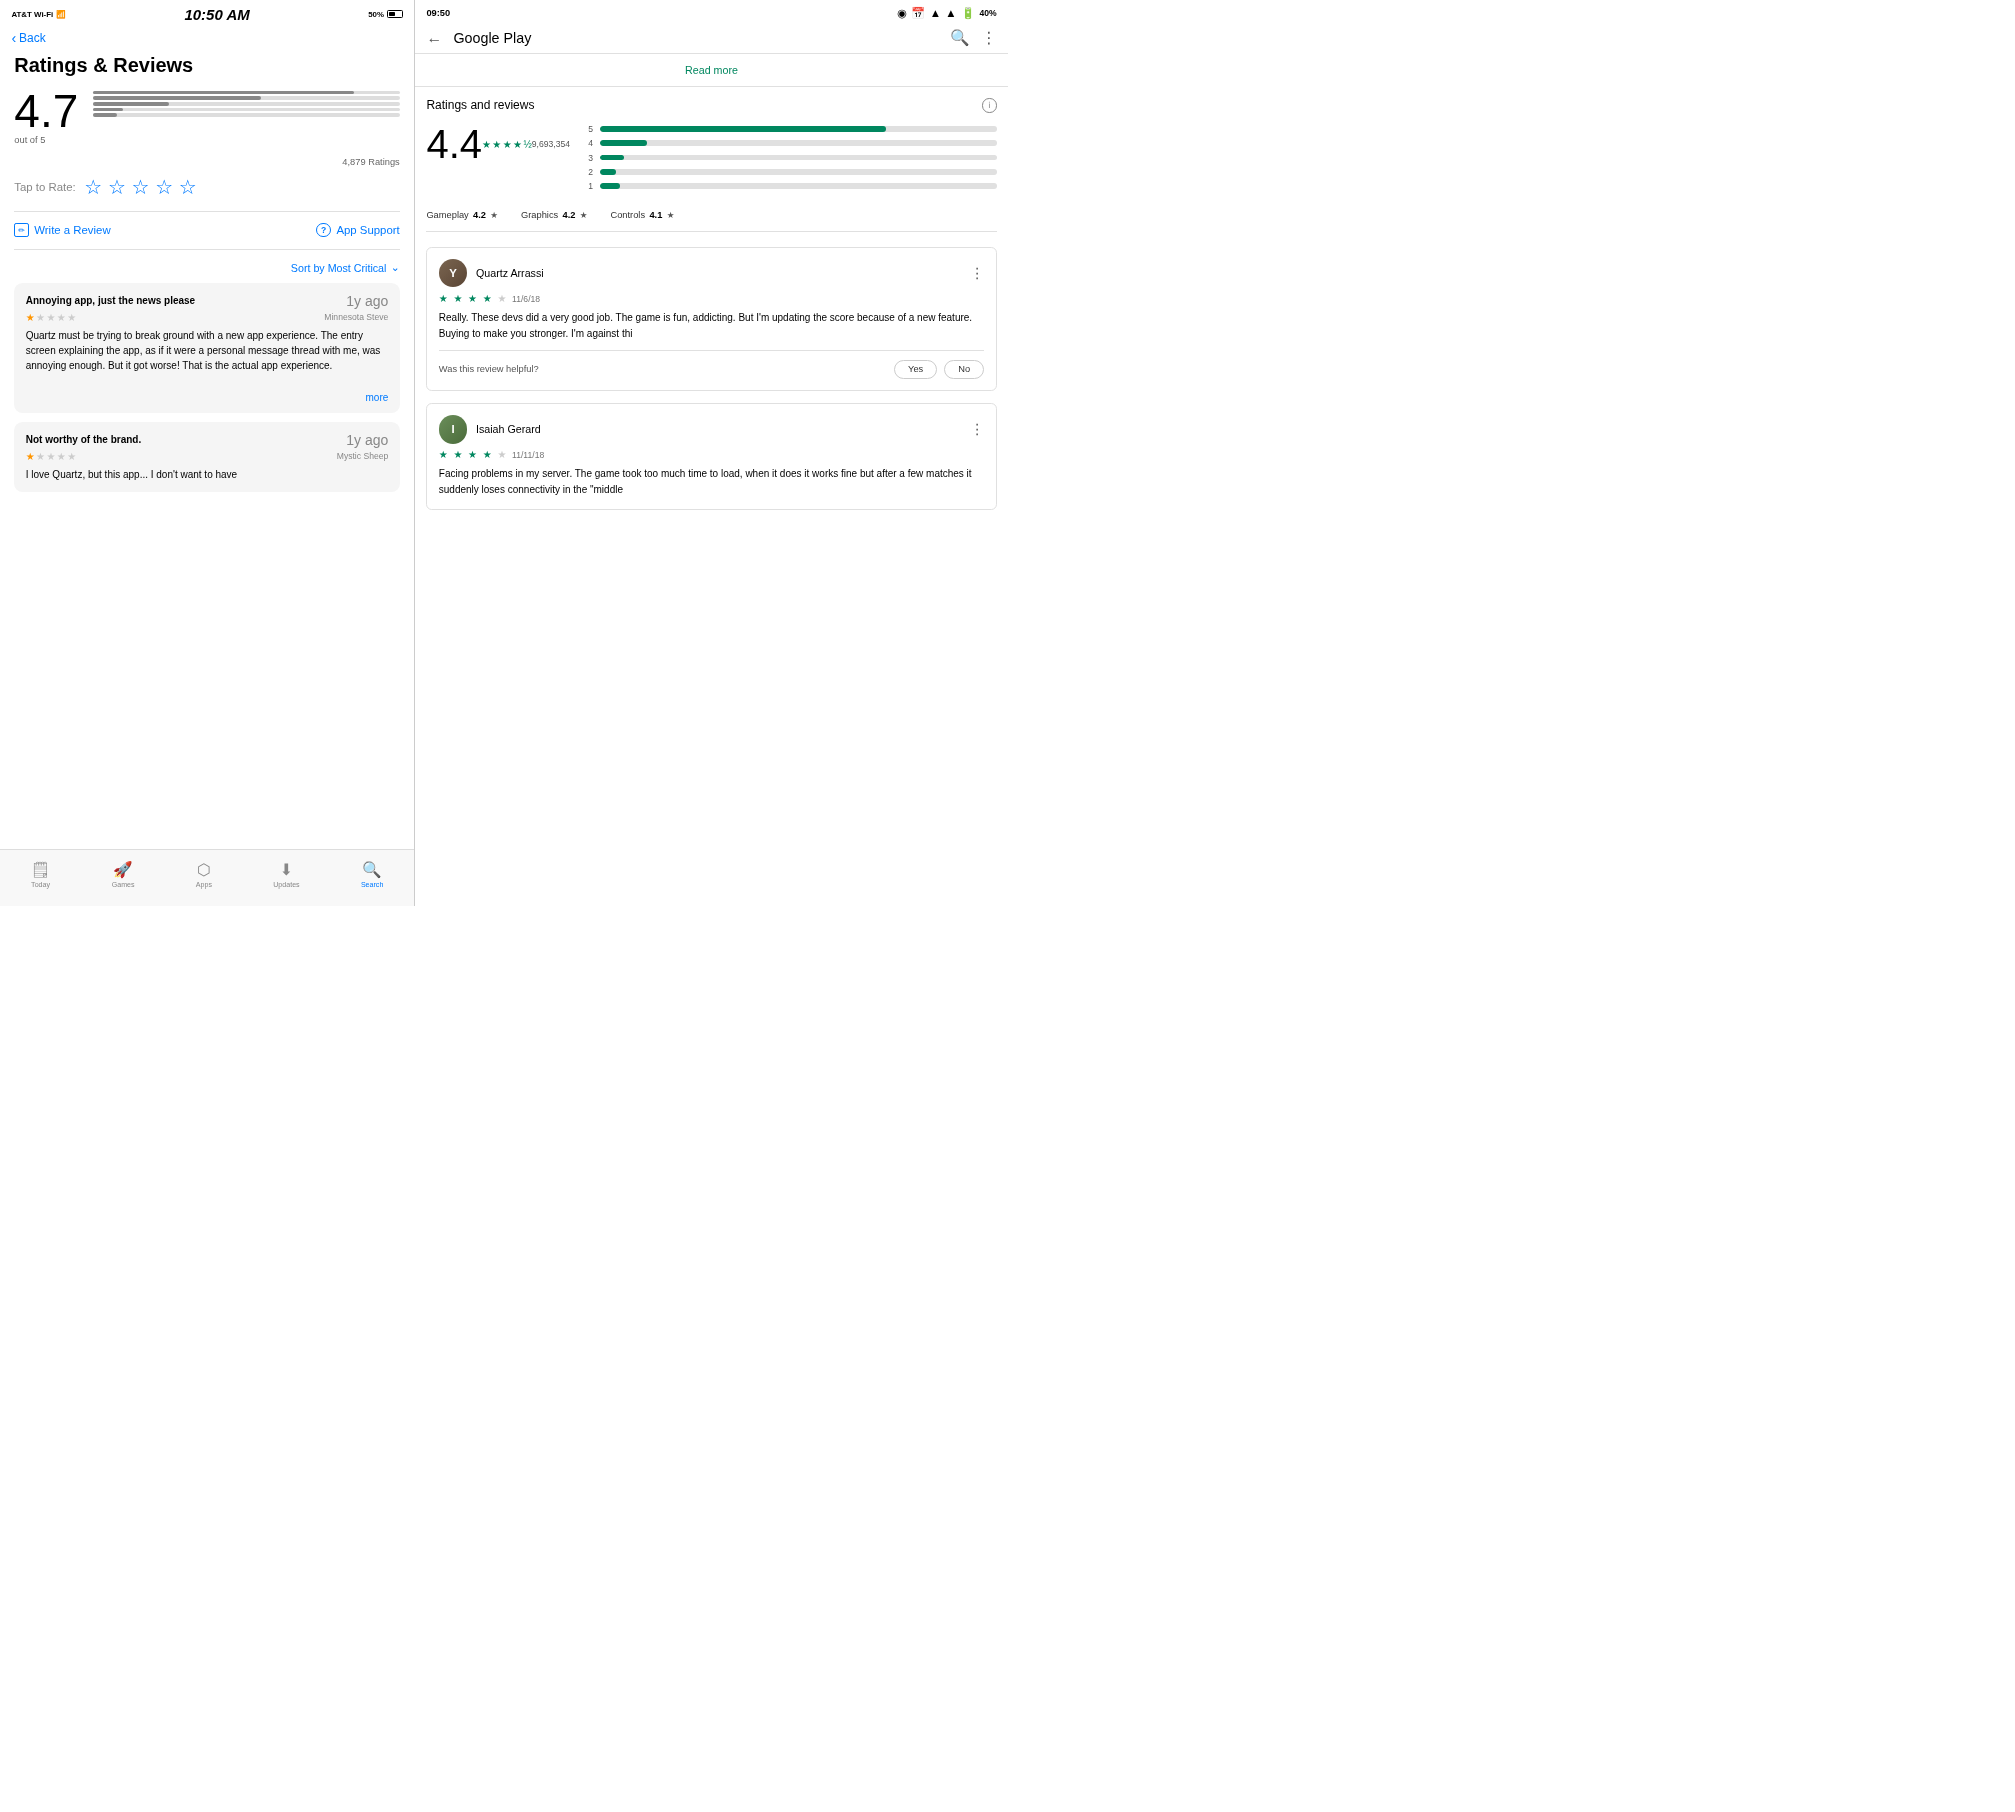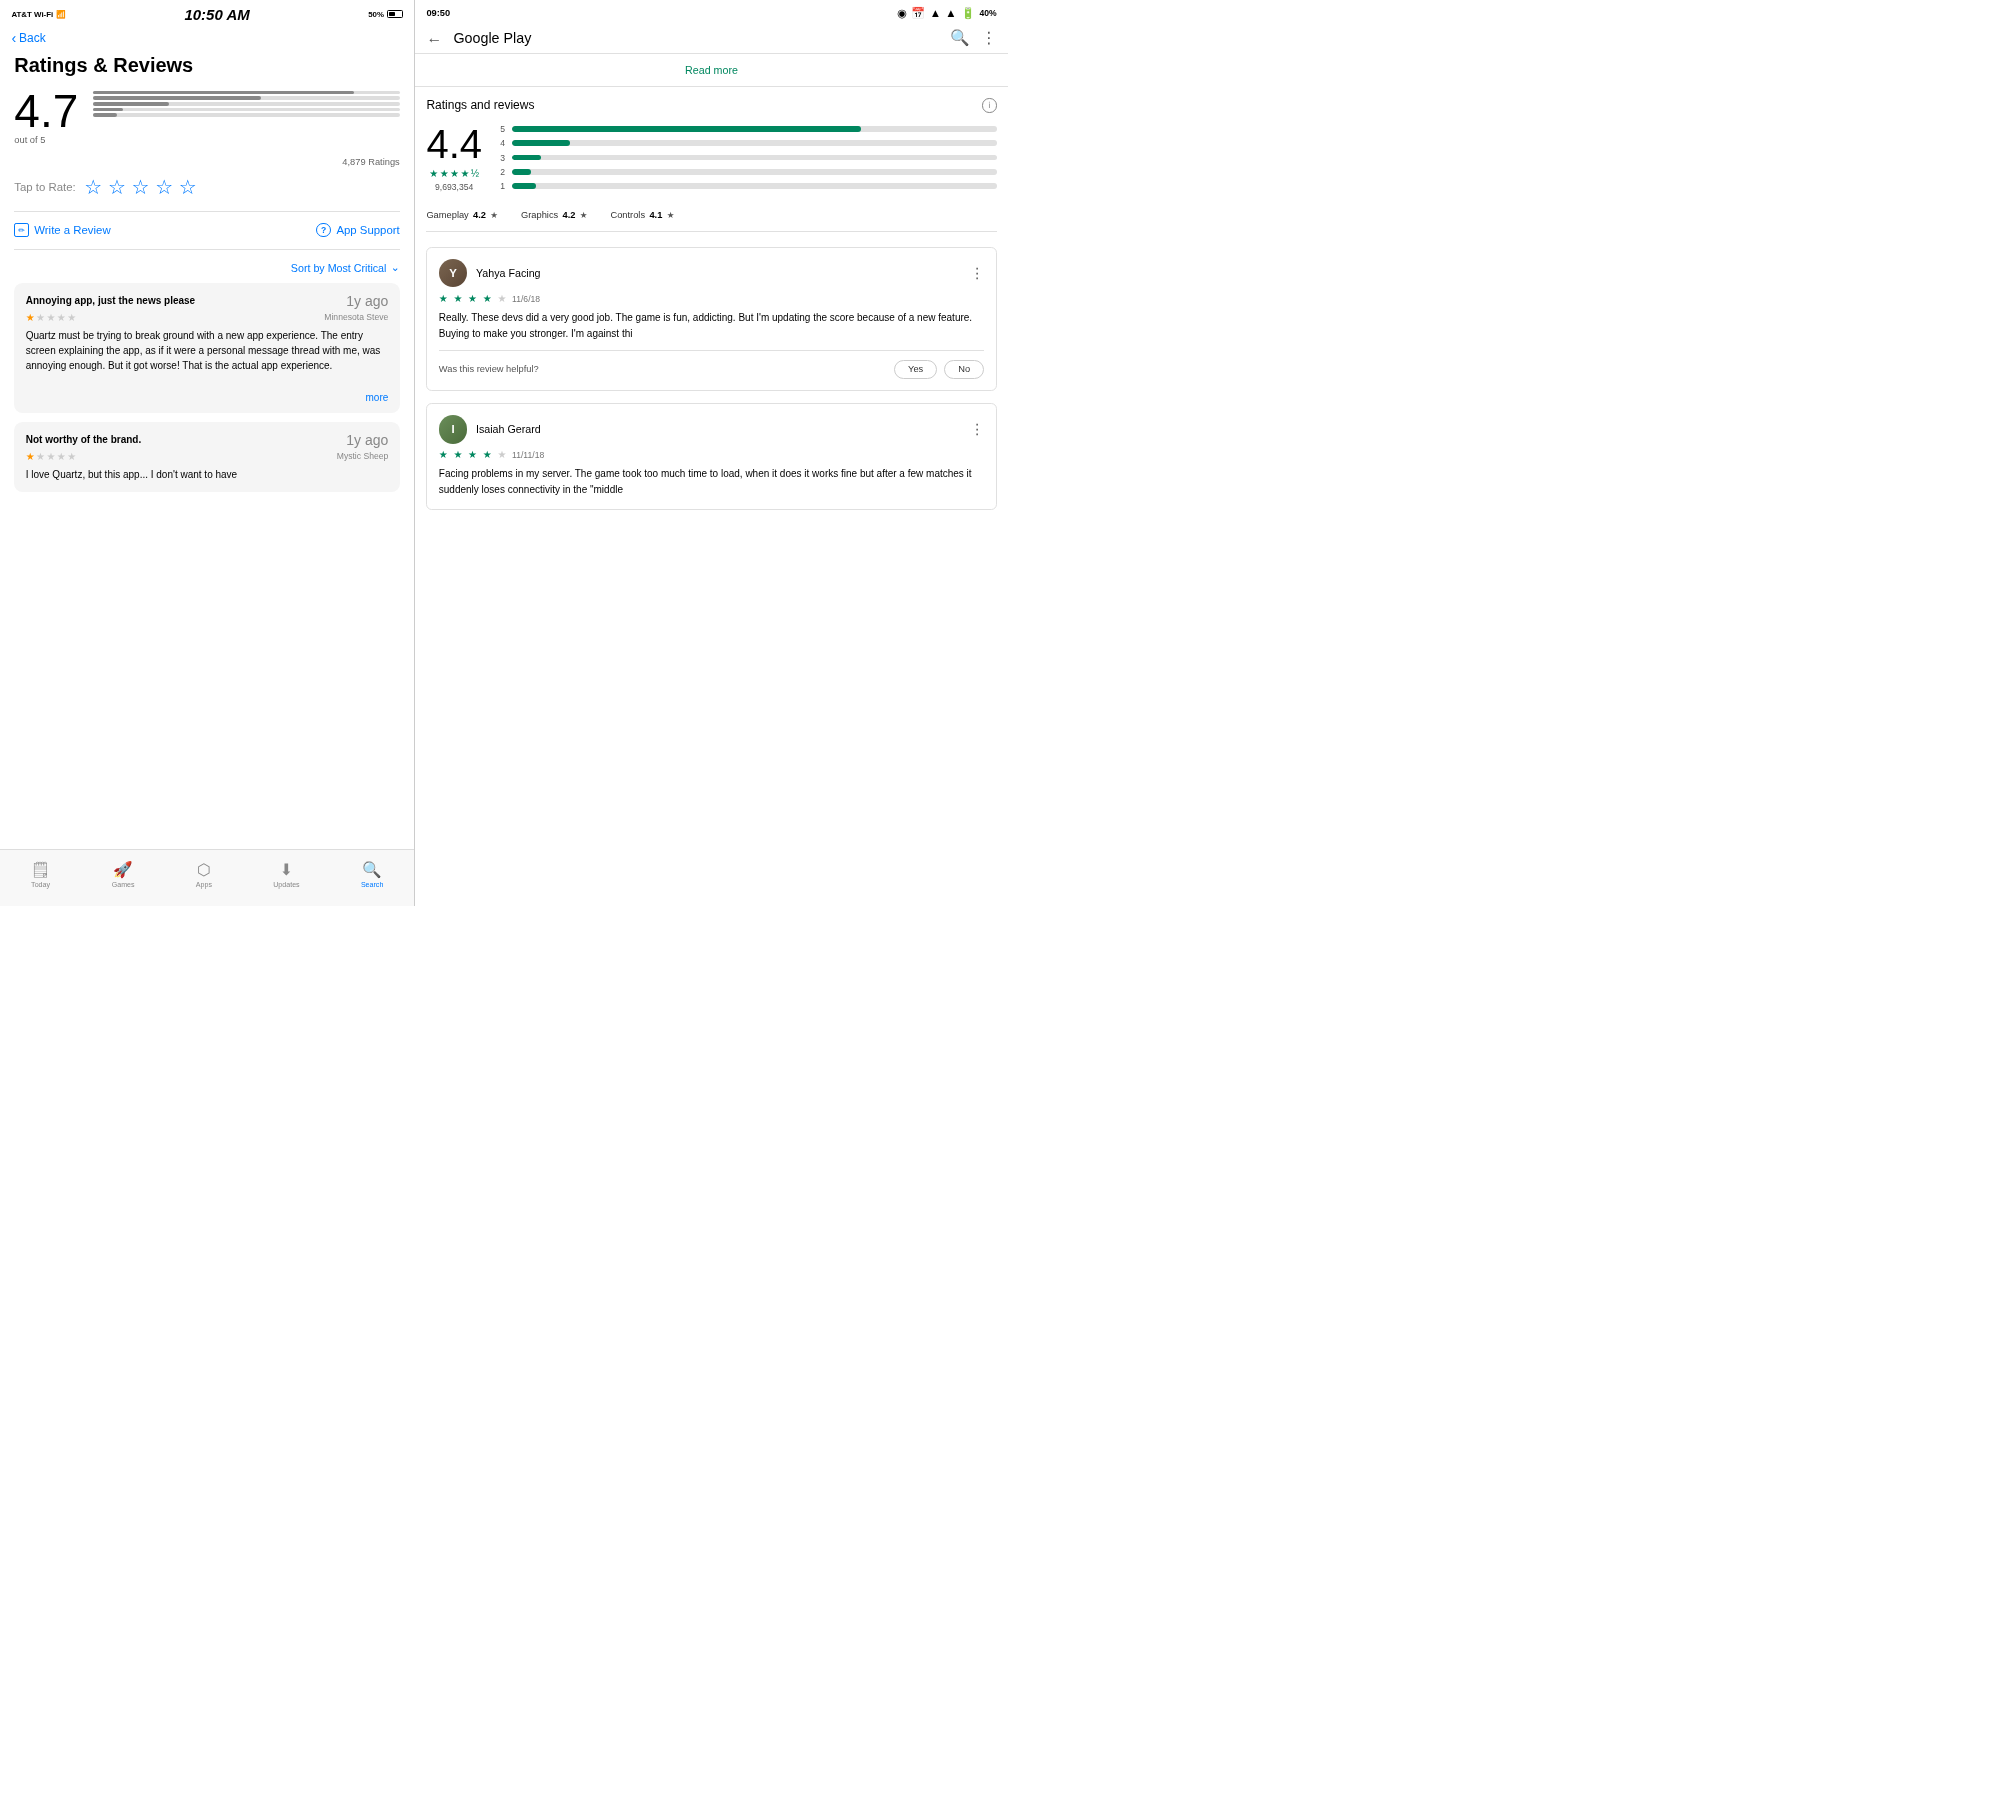--- a/index.html
+++ b/index.html
@@ -383,21 +383,21 @@
     }
 
     .android-rating-overview {
       display: flex;
       align-items: flex-start;
       gap: 17px;
       margin-bottom: 14.3px;
     }
     .android-big-rating {
       display: flex;
-      flex-direction: column;
+      flex-direction: row;
       align-items: center;
     }
     .android-big-number {
       font-size: 40px;
       font-weight: 300;
       color: #000;
       line-height: 1;
     }
     .android-rating-stars {
       display: flex;
@@ -791,21 +791,21 @@
       <div class="android-cat-item">
         <span class="android-cat-name">Controls</span>
         <span class="android-cat-score">4.1</span>
         <span class="android-cat-star">★</span>
       </div>
     </div>
 
     <div class="android-review-card">
       <div class="android-review-header">
         <div class="android-avatar android-avatar-yahya">Y</div>
-        <span class="android-reviewer-name">Yahya Facing</span>
+        <span class="android-reviewer-name">Quartz Arrassi</span>
         <span class="android-more-icon">⋮</span>
       </div>
       <div class="android-review-stars-row">
         <span class="android-star-full">★</span>
         <span class="android-star-full">★</span>
         <span class="android-star-full">★</span>
         <span class="android-star-full">★</span>
         <span class="android-star-empty-g">★</span>
         <span class="android-review-date-g">11/6/18</span>
       </div>

